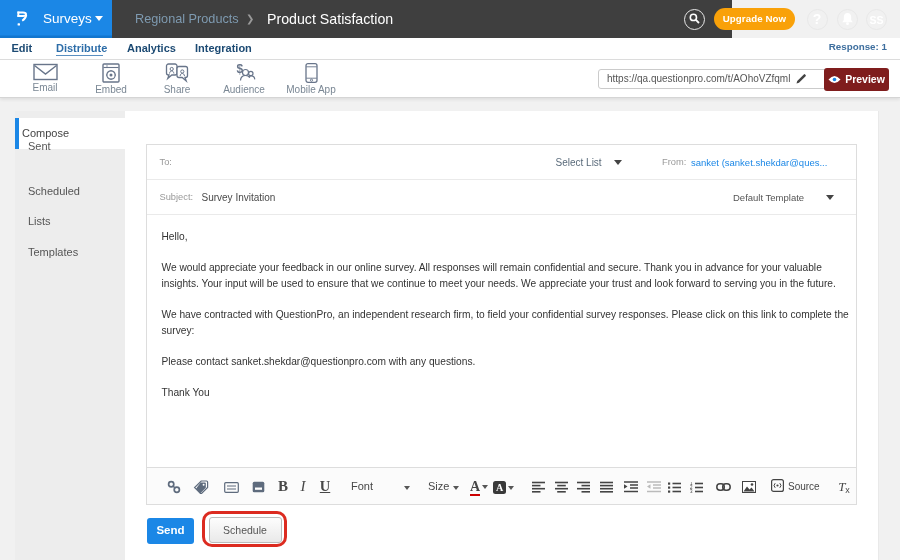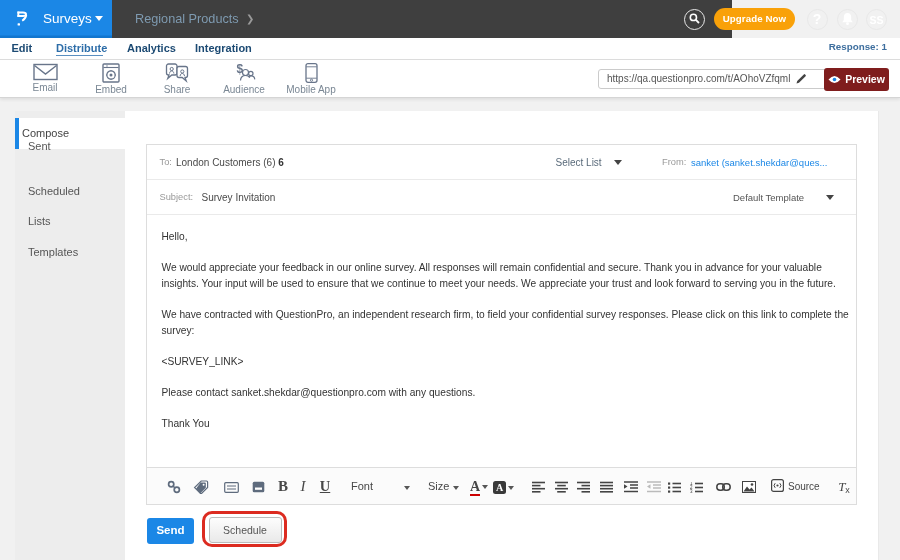--- a/index.html
+++ b/index.html
@@ -67,20 +67,21 @@
         <path d="M2.35 3.55 V8.85" fill="none" stroke="#fff" stroke-width="1.9"></path>
         <path d="M1.4 4.5 H6.9 A 3.4 1.78 0 0 1 6.9 8.05 H1.4" fill="none" stroke="#fff" stroke-width="1.9"></path>
         <path d="M10.25 6.9 Q10.05 10.3 6.2 12.8" fill="none" stroke="#fff" stroke-width="1.9"></path>
         <rect x="1.6" y="15.2" width="2.4" height="2.4" rx="0.5" fill="#fff"></rect>
       </svg>
       <span id="surveys">Surveys</span>
       <div id="surv-caret"></div>
     </div>
     <span id="bc1">Regional Products</span>
     <span id="bc-sep">❯</span>
+    <span id="bc2">Product Satisfaction</span>
     <div class="hcirc" style="left:683.5px;">
       <svg width="11" height="11" viewBox="0 0 11 11" style="margin-top:3px;">
           <circle cx="4.4" cy="4.4" r="3.1" fill="none" stroke="#fff" stroke-width="1.6"></circle>
           <line x1="6.9" y1="6.9" x2="10" y2="10" stroke="#fff" stroke-width="1.8"></line>
         </svg>
     </div>
     <div id="upgrade">Upgrade Now</div>
     <div class="hcirc" style="left:806.5px; font-size:14px; font-weight:bold; line-height:19.5px;">?</div>
     <div class="hcirc" style="left:836.5px;">
       <svg width="13" height="14" viewBox="0 0 13 14" style="margin-top:2px;">
@@ -169,37 +170,35 @@
     <div id="sbactive">Compose</div>
     <div class="sbitem" style="top:20px;">Sent</div>
     <div class="sbitem" style="top:64.5px;">Scheduled</div>
     <div class="sbitem" style="top:95px;">Lists</div>
     <div class="sbitem" style="top:125.5px;">Templates</div>
   </div>
 
   <div id="card">
     <div id="row-to">
       <span class="rlbl" style="left:12.5px;">To:</span>
-      <span class="rval" style="left:29px;">London Customers (6) <b style="color:#333;">6</b></span>
       <span class="rval" style="left:408.5px; color:#5A6B7B;">Select List</span>
       <span class="caret" style="position:absolute; left:467px; top:15px;"></span>
       <span class="rlbl" style="left:515px;">From:</span>
       <span class="rval" style="left:544px; color:#1B87E6; font-size:9.5px;">sanket (sanket.shekdar@ques...</span>
     </div>
     <div id="row-subj">
       <span class="rlbl" style="left:12.5px;">Subject:</span>
       <span class="rval" style="left:54.5px;">Survey Invitation</span>
       <span class="rval" style="left:586px; color:#555; font-size:9.5px;">Default Template</span>
       <span class="caret" style="position:absolute; left:679px; top:15.5px;"></span>
     </div>
     <div id="body-text">
       <p style="margin-top:0;">Hello,</p>
       <p>We would appreciate your feedback in our online survey. All responses will remain confidential and secure. Thank you in advance for your valuable insights. Your input will be used to ensure that we continue to meet your needs. We appreciate your trust and look forward to serving you in the future.</p>
       <p>We have contracted with QuestionPro, an independent research firm, to field your confidential survey responses. Please click on this link to complete the survey:</p>
-      <p>&lt;SURVEY_LINK&gt;</p>
       <p>Please contact sanket.shekdar@questionpro.com with any questions.</p>
       <p>Thank You</p>
     </div>
     <div id="ed-tb">
 
       <span class="ei" style="left:18px; width:18px;"><svg width="14" height="14" viewBox="0 0 14 14">
             <circle cx="4.2" cy="4.2" r="2.6" fill="none" stroke="#5E6B7D" stroke-width="1.7"></circle>
             <circle cx="9.8" cy="9.8" r="2.6" fill="none" stroke="#5E6B7D" stroke-width="1.7"></circle>
             <line x1="5.8" y1="5.8" x2="8.2" y2="8.2" stroke="#5E6B7D" stroke-width="1.5"></line>
           </svg></span>

